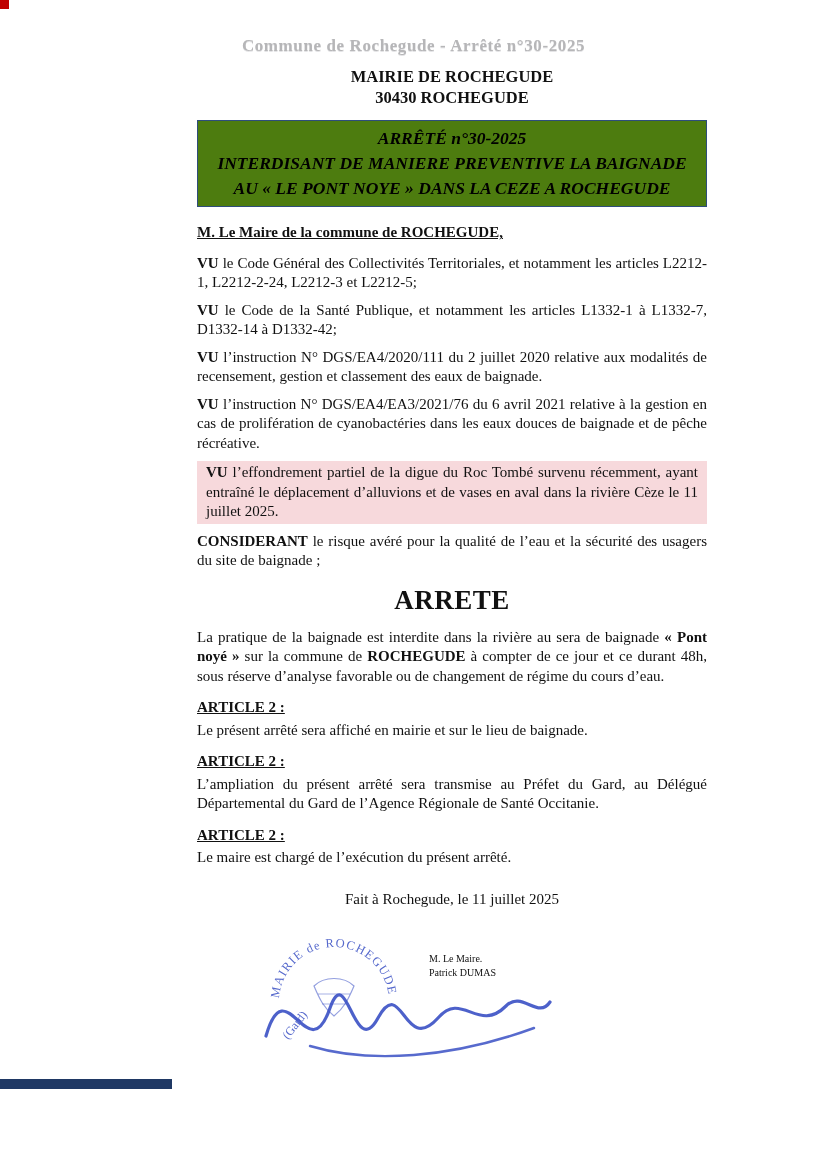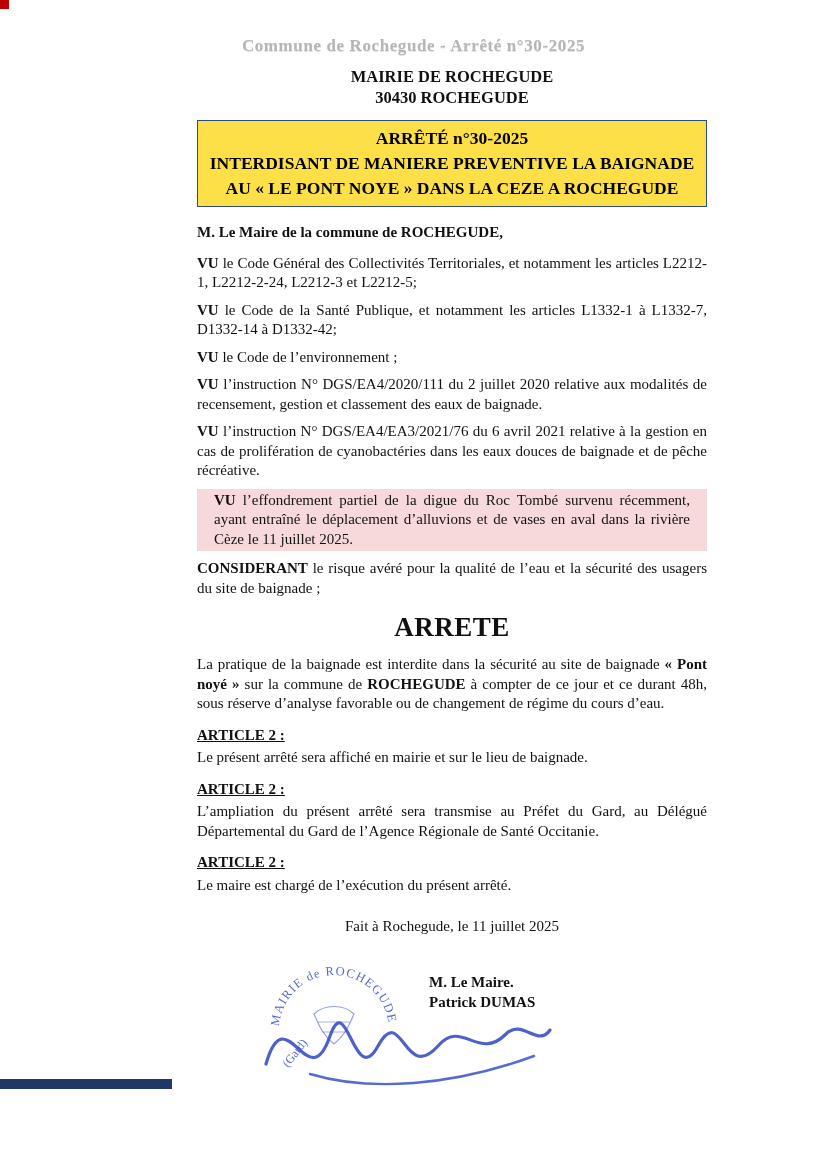--- a/index.html
+++ b/index.html
@@ -45,27 +45,28 @@
     text-align: center;
     font-weight: bold;
     font-size: 17.5px;
     line-height: 25px;
     color: #000;
   }
   .doc-body { font-size: 15px; line-height: 1.3; }
   .intro {
     margin: 16px 0 11px 0;
     font-weight: bold;
+    text-decoration: underline;
   }
   p.clause {
     margin: 0 0 8px 0;
     text-align: justify;
   }
   p.clause .lead { font-weight: bold; }
-  p.clause.highlight { padding: 2px 17px; }
+  p.clause.highlight { padding: 2px 9px; }
   .arrete {
     margin: 12px 0 10px 0;
     text-align: center;
     font-size: 27px;
     font-weight: bold;
     letter-spacing: 0.5px;
   }
   .article { margin-bottom: 12px; }
   .art-heading {
     margin: 10px 0 3px 0;
@@ -83,78 +84,74 @@
     height: 150px;
     margin-top: 6px;
   }
   .stamp-wrap {
     position: absolute;
     left: 55px; top: 0;
     width: 300px; height: 140px;
   }
   .signer {
     position: absolute;
-    left: 232px; top: 20px;
-    font-size: 15px;
+    left: 232px; top: 28px;
+    font-size: 10px;
     line-height: 1.35;
-    font-weight: bold;
   }
 </style>
 </head>
 <body>
 
 <div class="page">
 
   <div class="artifact-red" style="background-color: rgb(192, 0, 0);"></div>
 
   <div class="running-header">Commune de Rochegude - Arrêté n°30-2025</div>
 
   <div class="content-col">
 
     <div class="letterhead">
       <div>MAIRIE DE ROCHEGUDE</div>
       <div>30430 ROCHEGUDE</div>
     </div>
 
-    <div class="banner" style="background-color: #fde047;">
+    <div class="banner" style="background-color: #4d7c0f; font-style: italic;">
       <div>ARRÊTÉ n°30-2025</div>
       <div>INTERDISANT DE MANIERE PREVENTIVE LA BAIGNADE</div>
       <div>AU « LE PONT NOYE » DANS LA CEZE A ROCHEGUDE</div>
     </div>
 
     <div class="doc-body">
 
       <p class="intro">M. Le Maire de la commune de ROCHEGUDE,</p>
 
       <p class="clause">
         <span class="lead">VU</span><span> le Code Général des Collectivités Territoriales, et notamment les articles L2212-1, L2212-2-24, L2212-3 et L2212-5;</span>
       </p>
       <p class="clause">
         <span class="lead">VU</span><span> le Code de la Santé Publique, et notamment les articles L1332-1 à L1332-7, D1332-14 à D1332-42;</span>
       </p>
       <p class="clause">
-        <span class="lead">VU</span><span> le Code de l’environnement ;</span>
-      </p>
-      <p class="clause">
         <span class="lead">VU</span><span> l’instruction N° DGS/EA4/2020/111 du 2 juillet 2020 relative aux modalités de recensement, gestion et classement des eaux de baignade.</span>
       </p>
       <p class="clause">
         <span class="lead">VU</span><span> l’instruction N° DGS/EA4/EA3/2021/76 du 6 avril 2021 relative à la gestion en cas de prolifération de cyanobactéries dans les eaux douces de baignade et de pêche récréative.</span>
       </p>
       <p class="clause highlight" style="background-color: rgb(247, 217, 220);">
         <span class="lead">VU</span><span> l’effondrement partiel de la digue du Roc Tombé survenu récemment, ayant entraîné le déplacement d’alluvions et de vases en aval dans la rivière Cèze le 11 juillet 2025.</span>
       </p>
       <p class="clause">
         <span class="lead">CONSIDERANT</span><span> le risque avéré pour la qualité de l’eau et la sécurité des usagers du site de baignade ;</span>
       </p>
 
       <div class="arrete">ARRETE</div>
 
       <div class="article">
-        <p class="art-body"><span>La pratique de la baignade est interdite dans la sécurité au site de baignade </span><span class="b">« Pont noyé »</span><span> sur la commune de </span><span class="b">ROCHEGUDE</span><span> à compter de ce jour et ce durant 48h, sous réserve d’analyse favorable ou de changement de régime du cours d’eau.</span></p>
+        <p class="art-body"><span>La pratique de la baignade est interdite dans la rivière au sera de baignade </span><span class="b">« Pont noyé »</span><span> sur la commune de </span><span class="b">ROCHEGUDE</span><span> à compter de ce jour et ce durant 48h, sous réserve d’analyse favorable ou de changement de régime du cours d’eau.</span></p>
       </div>
 
       <div class="article">
         <p class="art-heading">ARTICLE 2 :</p>
         <p class="art-body"><span>Le présent arrêté sera affiché en mairie et sur le lieu de baignade.</span></p>
       </div>
 
       <div class="article">
         <p class="art-heading">ARTICLE 2 :</p>
         <p class="art-body"><span>L’ampliation du présent arrêté sera transmise au Préfet du Gard, au Délégué Départemental du Gard de l’Agence Régionale de Santé Occitanie.</span></p>

